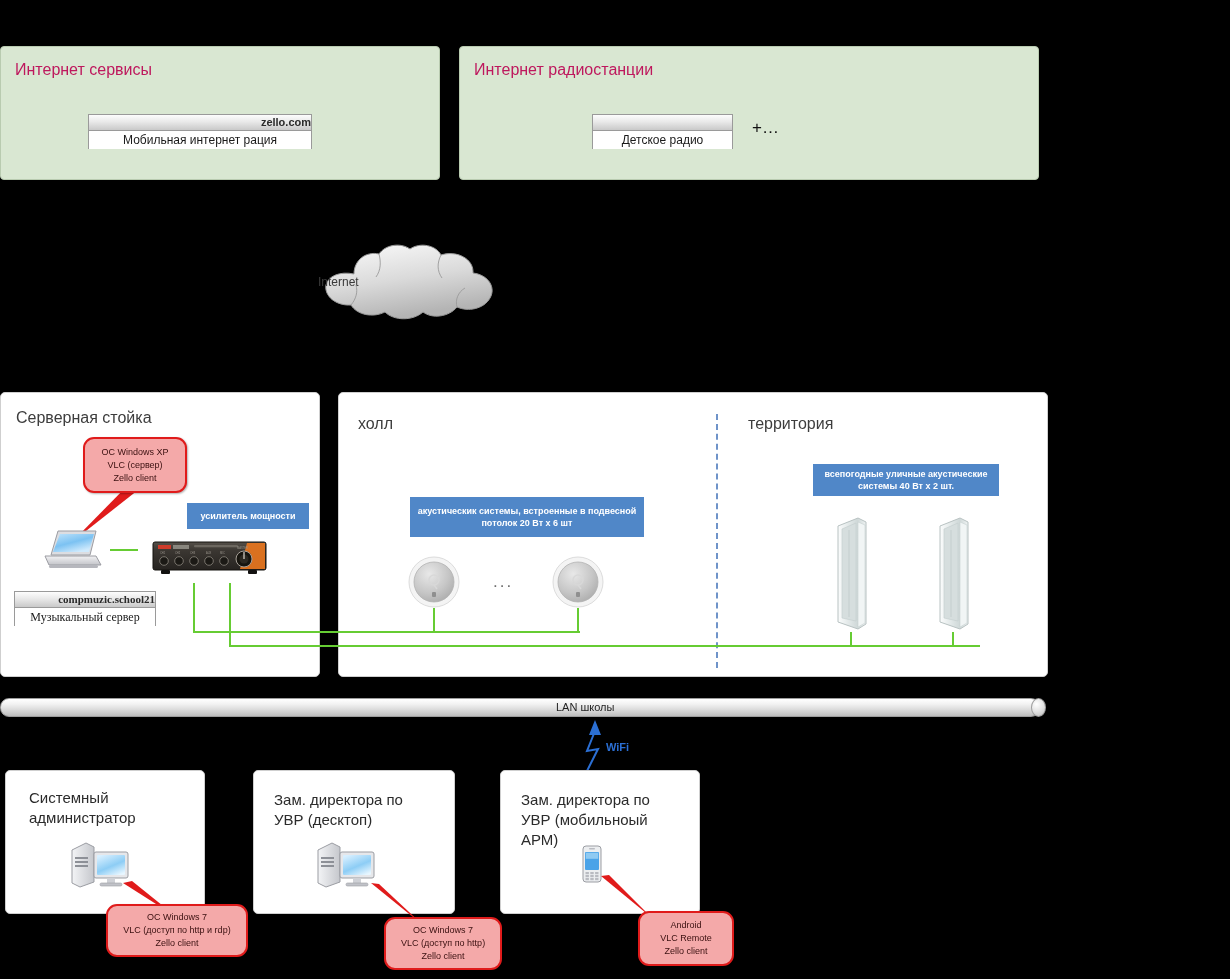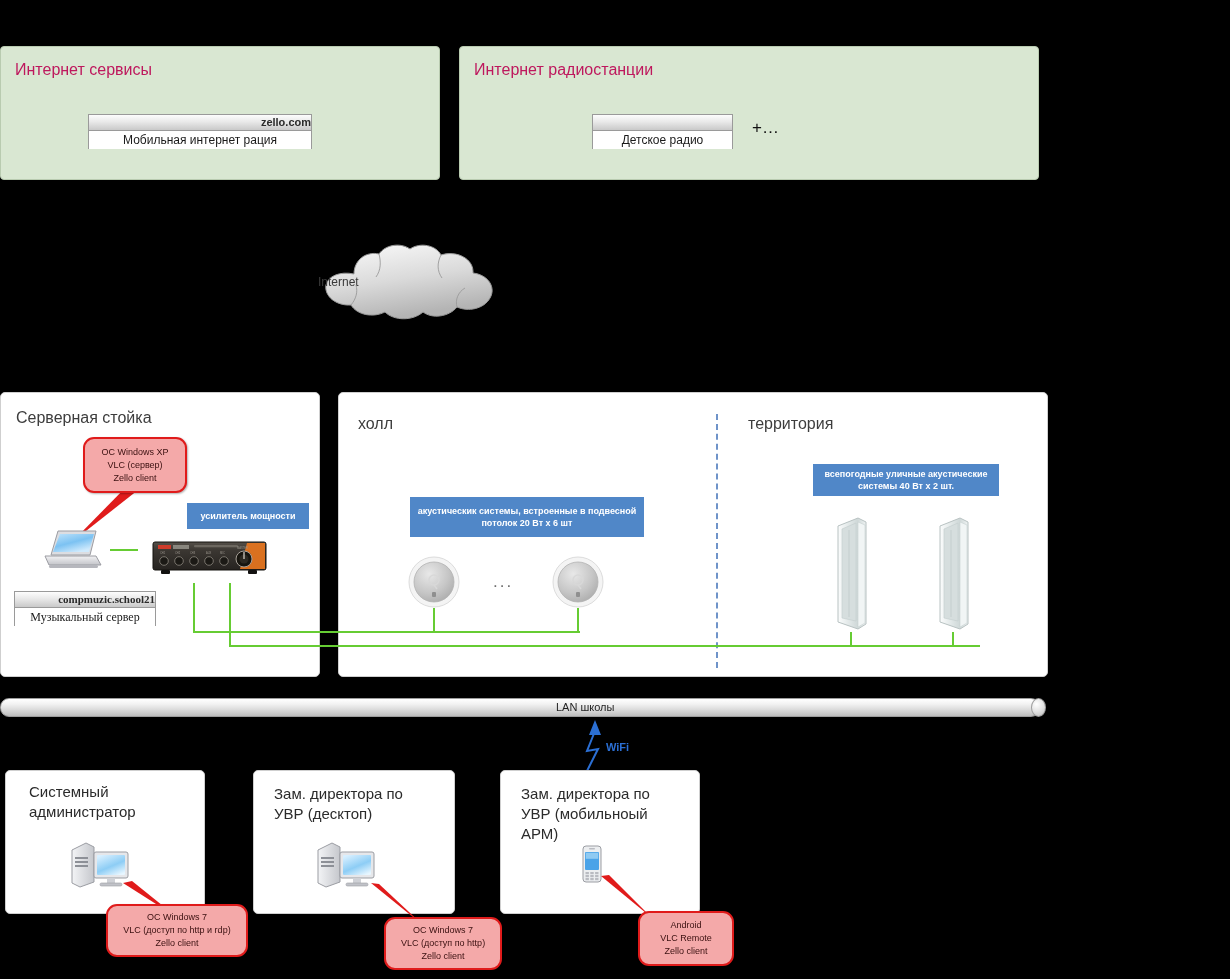--- a/index.html
+++ b/index.html
@@ -149,20 +149,21 @@
     color: #6f6f6f;
     letter-spacing: 2px;
     white-space: nowrap;
   }
   .person-title {
     position: absolute;
     font-size: 15px;
     color: #2b2b2b;
     line-height: 20px;
     white-space: pre-line;
+    margin-top: 6px;
   }
   .divider-dash {
     border-left: 2px dashed #6f93c9;
   }
   svg { display: block; overflow: visible; }
 </style>
 </head>
 <body>
 
 <div id="canvas">

